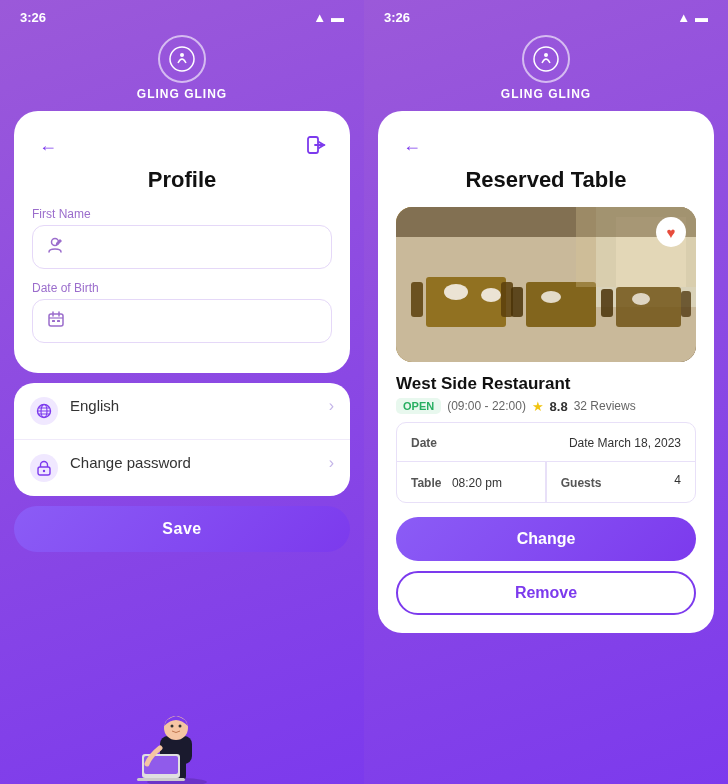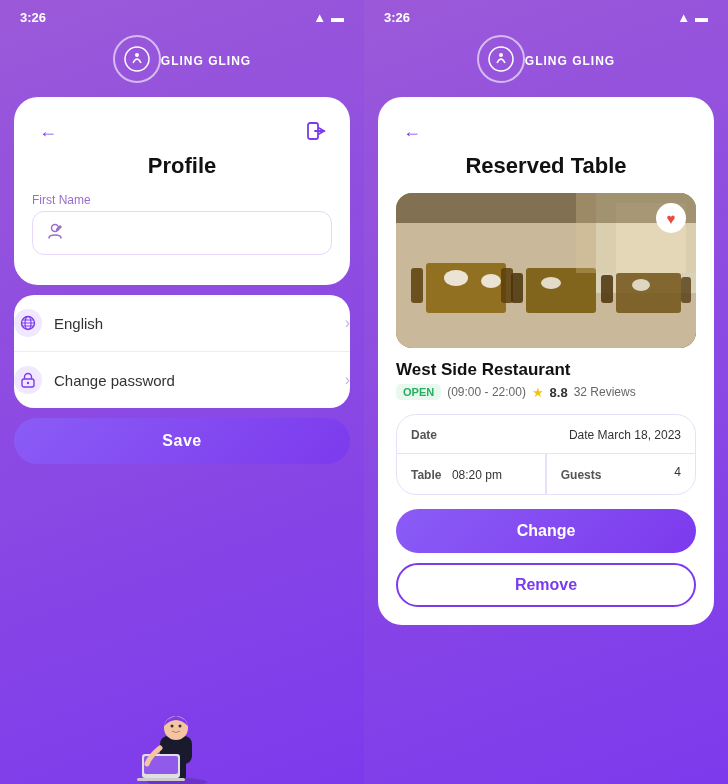--- a/index.html
+++ b/index.html
@@ -34,20 +34,21 @@
     }
 
     .status-icons {
       display: flex;
       gap: 5px;
       align-items: center;
     }
 
     .app-header {
       display: flex;
+      flex-direction: column;
       align-items: center;
       padding: 4px 0 10px;
     }
 
     .logo-circle {
       width: 48px;
       height: 48px;
       border-radius: 50%;
       border: 2px solid rgba(255,255,255,0.6);
       display: flex;
@@ -135,22 +136,21 @@
     .settings-card {
       background: white;
       border-radius: 20px;
       margin: 10px 14px 10px;
       width: calc(100% - 28px);
       overflow: hidden;
     }
 
     .settings-item {
       display: flex;
-      align-items: center;
-      padding: 14px 0;
+      padding: 14px 16px;
       cursor: pointer;
       border-bottom: 1px solid #f0eafa;
     }
 
     .settings-item:last-child {
       border-bottom: none;
     }
 
     .settings-icon {
       width: 28px;
@@ -244,38 +244,38 @@
       color: #111;
       margin-bottom: 4px;
     }
 
     .restaurant-meta {
       display: flex;
       align-items: center;
       gap: 6px;
       font-size: 12px;
       color: #666;
-      margin-bottom: 14px;
+      margin-bottom: 8px;
     }
 
     .open-badge {
       background: #e8f8ee;
       color: #27ae60;
       padding: 2px 7px;
       border-radius: 5px;
       font-weight: 600;
       font-size: 11px;
     }
 
     .star-icon { color: #f1c40f; font-size: 13px; }
     .rating { color: #333; font-weight: 700; font-size: 13px; }
 
     .booking-details {
       border: 1.5px solid #e8e0f8;
-      border-radius: 20px;
+      border-radius: 10px;
       overflow: hidden;
       margin-bottom: 14px;
     }
 
     .detail-row {
       display: flex;
       align-items: center;
     }
 
     .detail-row:first-child {
@@ -376,20 +376,36 @@
             <circle cx="8" cy="6" r="3.5" fill="none" stroke="#9b6dcc" stroke-width="1.5"></circle>
             <path d="M2 16c0-4 12-4 12 0" stroke="#9b6dcc" stroke-width="1.5" fill="none" stroke-linecap="round"></path>
             <path d="M13 3 L15 5 L11 9 L9 9 L9 7 Z" fill="#9b6dcc"></path>
           </svg>
         </span>
         <input type="text" style="">
       </div>
     </div>
 
 
+    <div class="form-group">
+      <label class="form-label">Date of Birth</label>
+      <div class="form-input">
+        <span class="input-icon">
+          <svg width="18" height="18" viewBox="0 0 18 18">
+            <rect x="2" y="4" width="14" height="12" rx="2" fill="none" stroke="#9b6dcc" stroke-width="1.5"></rect>
+            <line x1="2" y1="8" x2="16" y2="8" stroke="#9b6dcc" stroke-width="1.2"></line>
+            <line x1="6" y1="2" x2="6" y2="6" stroke="#9b6dcc" stroke-width="1.5" stroke-linecap="round"></line>
+            <line x1="12" y1="2" x2="12" y2="6" stroke="#9b6dcc" stroke-width="1.5" stroke-linecap="round"></line>
+            <rect x="5" y="10" width="3" height="2" rx="0.5" fill="#9b6dcc"></rect>
+            <rect x="10" y="10" width="3" height="2" rx="0.5" fill="#9b6dcc"></rect>
+          </svg>
+        </span>
+        <input type="text" style="">
+      </div>
+    </div>
   </div>
 
   <div class="settings-card">
     <div class="settings-item">
       <div class="settings-icon">
         <svg width="16" height="16" viewBox="0 0 16 16">
           <circle cx="8" cy="8" r="6.5" fill="none" stroke="#7c3aed" stroke-width="1.4"></circle>
           <ellipse cx="8" cy="8" rx="3" ry="6.5" fill="none" stroke="#7c3aed" stroke-width="1.2"></ellipse>
           <line x1="1.5" y1="8" x2="14.5" y2="8" stroke="#7c3aed" stroke-width="1.2"></line>
           <line x1="3" y1="5" x2="13" y2="5" stroke="#7c3aed" stroke-width="1"></line>

